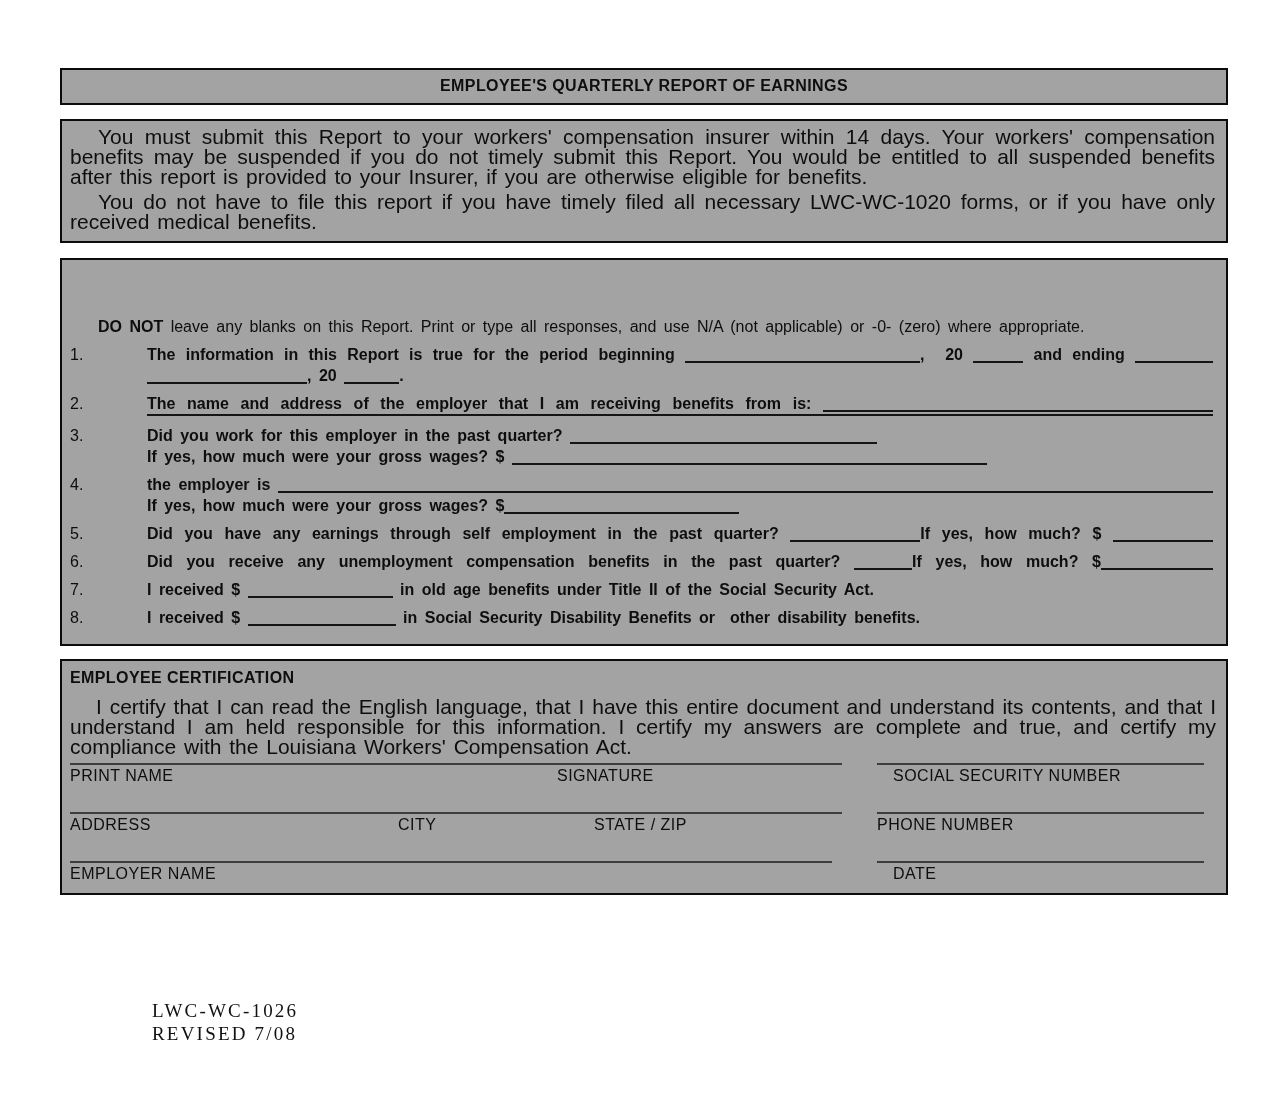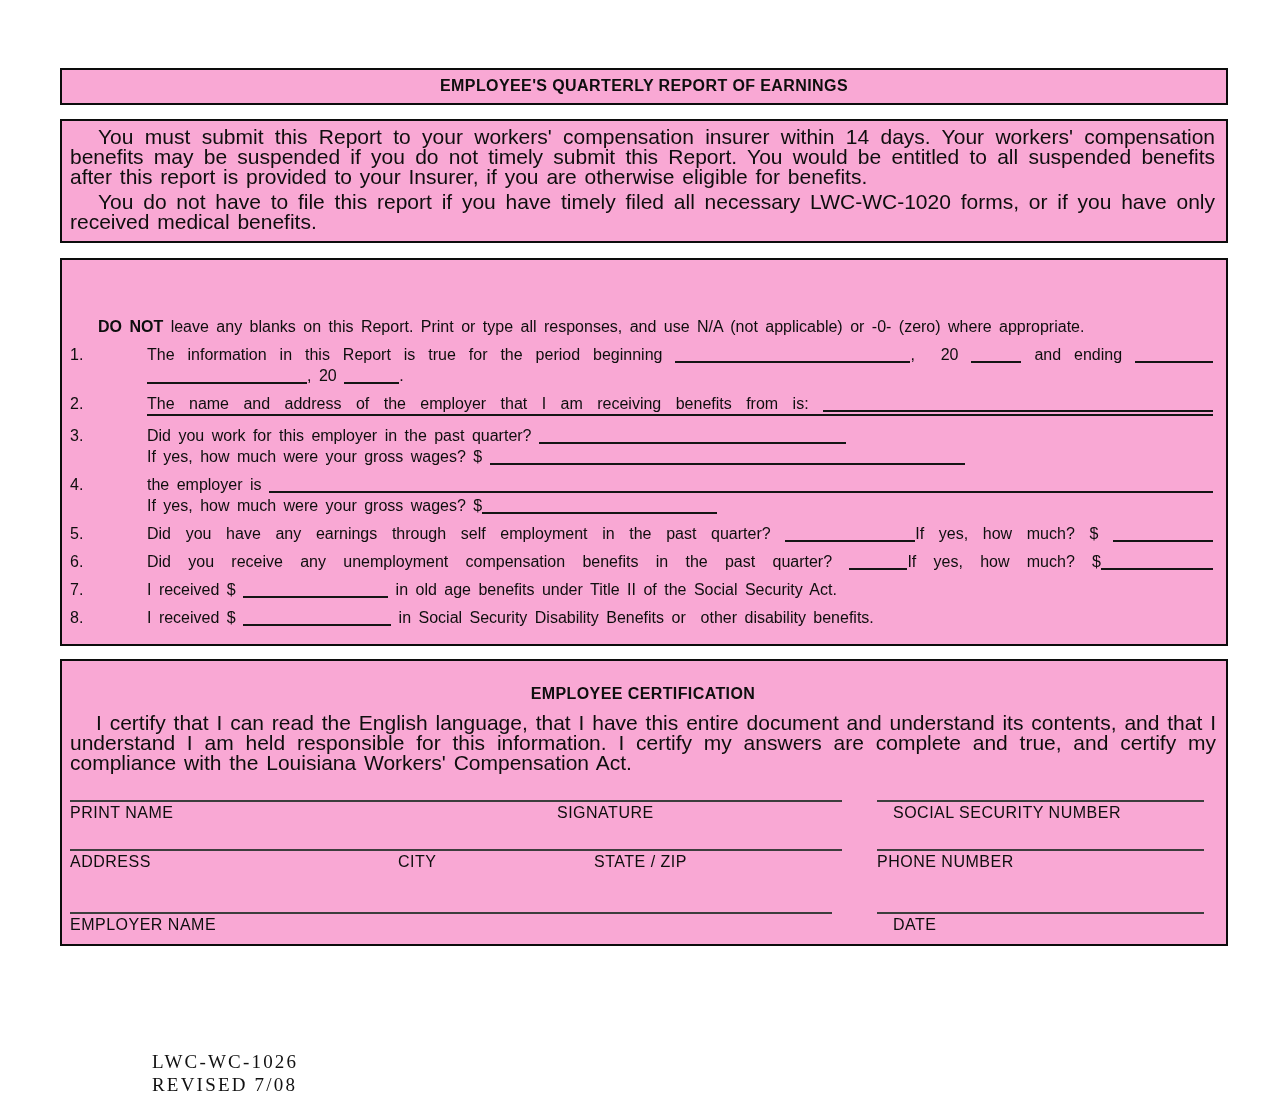--- a/index.html
+++ b/index.html
@@ -6,21 +6,21 @@
   html, body { background: #ffffff; }
   body {
     width: 1275px; height: 1100px; position: relative; overflow: hidden;
     font-family: "Liberation Sans", "DejaVu Sans", sans-serif;
     color: #0e0e0e;
   }
   .page { width: 1275px; height: 1100px; position: relative; }
 
   .box {
     margin-left: 60px; width: 1168px;
-    border: 2px solid #0c0c0c; background: #f9a8d4;
+    border: 2px solid #0c0c0c; background: #a3a3a3;
   }
 
   
   .title-box { margin-top: 68px; padding: 7px 0 8px 0; text-align: center; }
   .title-box h1 {
     font-size: 16px; font-weight: bold; letter-spacing: 0.4px; display: inline;
   }
 
   
   .notice-box { margin-top: 14px; padding: 6px 11px 9px 8px; }
@@ -31,41 +31,41 @@
   .notice-box .para + .para { margin-top: 5px; }
 
   
   .questions-box { margin-top: 15px; padding: 9px 13px 16px 8px; }
   .intro { font-size: 16px; line-height: 20px; text-align: justify; text-indent: 28px; word-spacing: 3px; margin-top: 48px; }
   .intro b { font-weight: bold; }
 
   .q-item { display: flex; margin-top: 7px; }
   .q-num { width: 77px; flex-shrink: 0; font-size: 16px; line-height: 21px; }
   .q-body { flex: 1; min-width: 0; }
-  .q-line { font-size: 16px; line-height: 21px; word-spacing: 3px; }
+  .q-line { font-size: 16px; line-height: 21px; word-spacing: 3px; font-weight: bold; }
   .q-line.justify { text-align: justify; text-align-last: justify; }
   .q-line.flex { display: flex; align-items: flex-end; }
   .ft { white-space: pre-wrap; }
   .q-line.flex .ft { white-space: pre; flex-shrink: 0; }
   .bl {
     display: inline-block; border-bottom: 2px solid #151515;
     height: 16px; vertical-align: -3px;
   }
   .q-line.flex .bl { display: block; height: auto; margin-bottom: 2px; }
   .bl.fill { flex: 1 1 auto; min-width: 40px; }
 
   
   .cert-box { margin-top: 13px; padding: 8px 10px 10px 8px; }
-  .cert-title { text-align: center; font-size: 16px; font-weight: bold; letter-spacing: 0.4px; margin-top: 16px; }
+  .cert-title { font-size: 16px; font-weight: bold; letter-spacing: 0.4px; }
   .cert-para { margin-top: 10px; text-indent: 26px; }
 
   .sig-row { display: flex; }
-  .sig-row.r1 { margin-top: 27px; }
+  .sig-row.r1 { margin-top: 6px; }
   .sig-row.r2 { margin-top: 27px; }
-  .sig-row.r3 { margin-top: 41px; }
+  .sig-row.r3 { margin-top: 27px; }
   .sig-col { position: relative; }
   .sig-col.left  { width: 772px; }
   .sig-col.right { width: 327px; margin-left: auto; margin-right: 12px; }
   .sig-line { border-bottom: 2px solid #3d3d3d; height: 0; }
   .sig-labels { position: relative; height: 20px; font-size: 16px; padding-top: 2px; }
   .sig-labels span { position: absolute; top: 2px; white-space: nowrap; letter-spacing: 0.5px; }
   .lbl-0 { left: 0; }
   .lbl-signature { left: 487px; }
   .lbl-city { left: 328px; }
   .lbl-statezip { left: 524px; }

